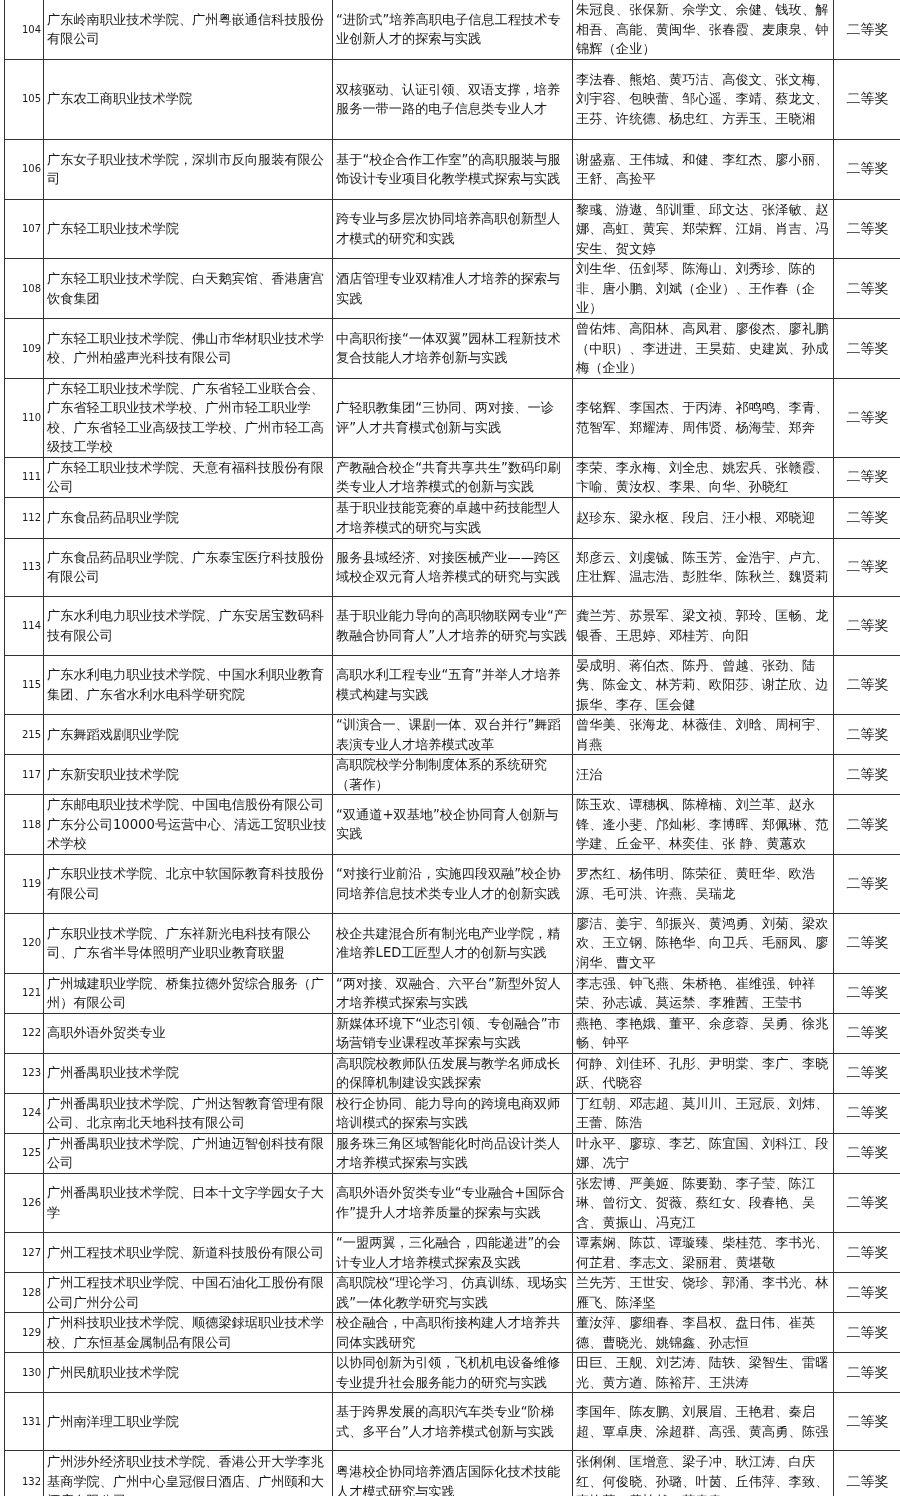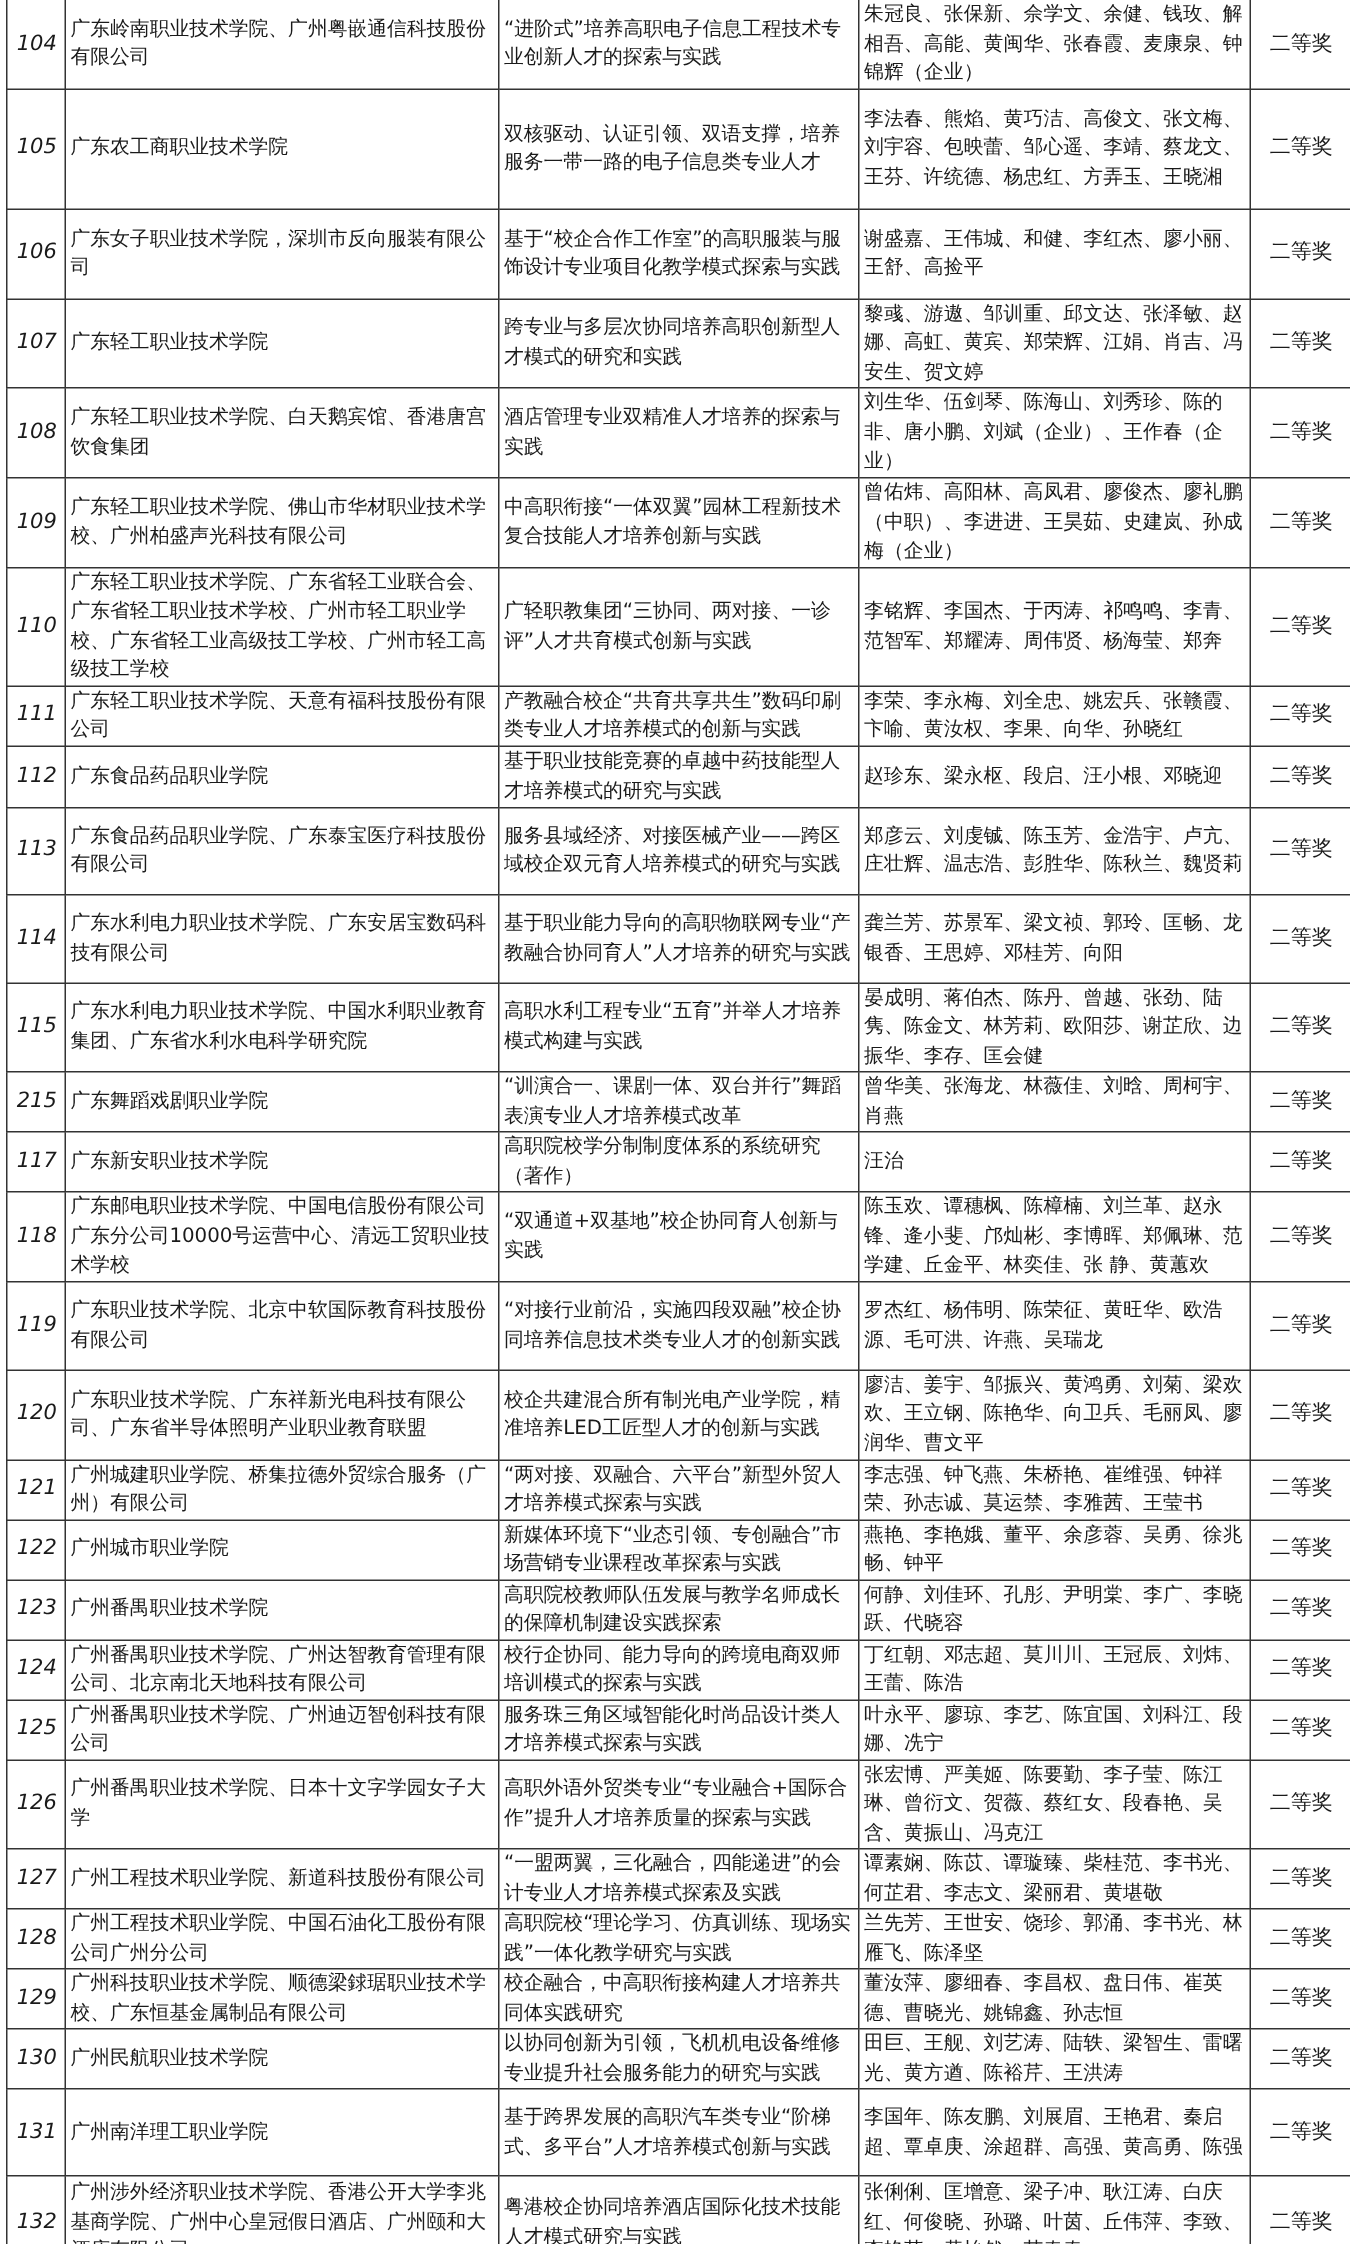--- a/index.html
+++ b/index.html
@@ -11,21 +11,21 @@
     font-family: "DejaVu Sans", "Liberation Sans", sans-serif;
     font-size: 13.2px; line-height: 19.5px; color: #1a1a1a;
   }
   table.awards td {
     border: 1.5px solid #333333;
     padding: 0 2px 0 3px;
     vertical-align: middle;
     overflow: hidden;
     word-break: break-all;
   }
-  td.no { text-align: center; font-size: 14px; font-style: italic; }
+  td.no { text-align: right; font-size: 10px; }
   td.award { text-align: center; font-size: 14px; }
   td.names { letter-spacing: 0.1px; }
 </style>
 </head>
 <body>
 
 <table class="awards">
   <colgroup>
     <col style="width:39px">
     <col style="width:289px">
@@ -155,21 +155,21 @@
   </tr>
       <tr style="height: 40px;">
     <td class="no">121</td>
     <td class="units">广州城建职业学院、桥集拉德外贸综合服务（广州）有限公司</td>
     <td class="project">“两对接、双融合、六平台”新型外贸人才培养模式探索与实践</td>
     <td class="names">李志强、钟飞燕、朱桥艳、崔维强、钟祥荣、孙志诚、莫运禁、李雅茜、王莹书</td>
     <td class="award">二等奖</td>
   </tr>
       <tr style="height: 40px;">
     <td class="no">122</td>
-    <td class="units">广州城市职业学院</td>
+    <td class="units">高职外语外贸类专业</td>
     <td class="project">新媒体环境下“业态引领、专创融合”市场营销专业课程改革探索与实践</td>
     <td class="names">燕艳、李艳娥、董平、余彦蓉、吴勇、徐兆畅、钟平</td>
     <td class="award">二等奖</td>
   </tr>
       <tr style="height: 40px;">
     <td class="no">123</td>
     <td class="units">广州番禺职业技术学院</td>
     <td class="project">高职院校教师队伍发展与教学名师成长的保障机制建设实践探索</td>
     <td class="names">何静、刘佳环、孔彤、尹明棠、李广、李晓跃、代晓容</td>
     <td class="award">二等奖</td>

